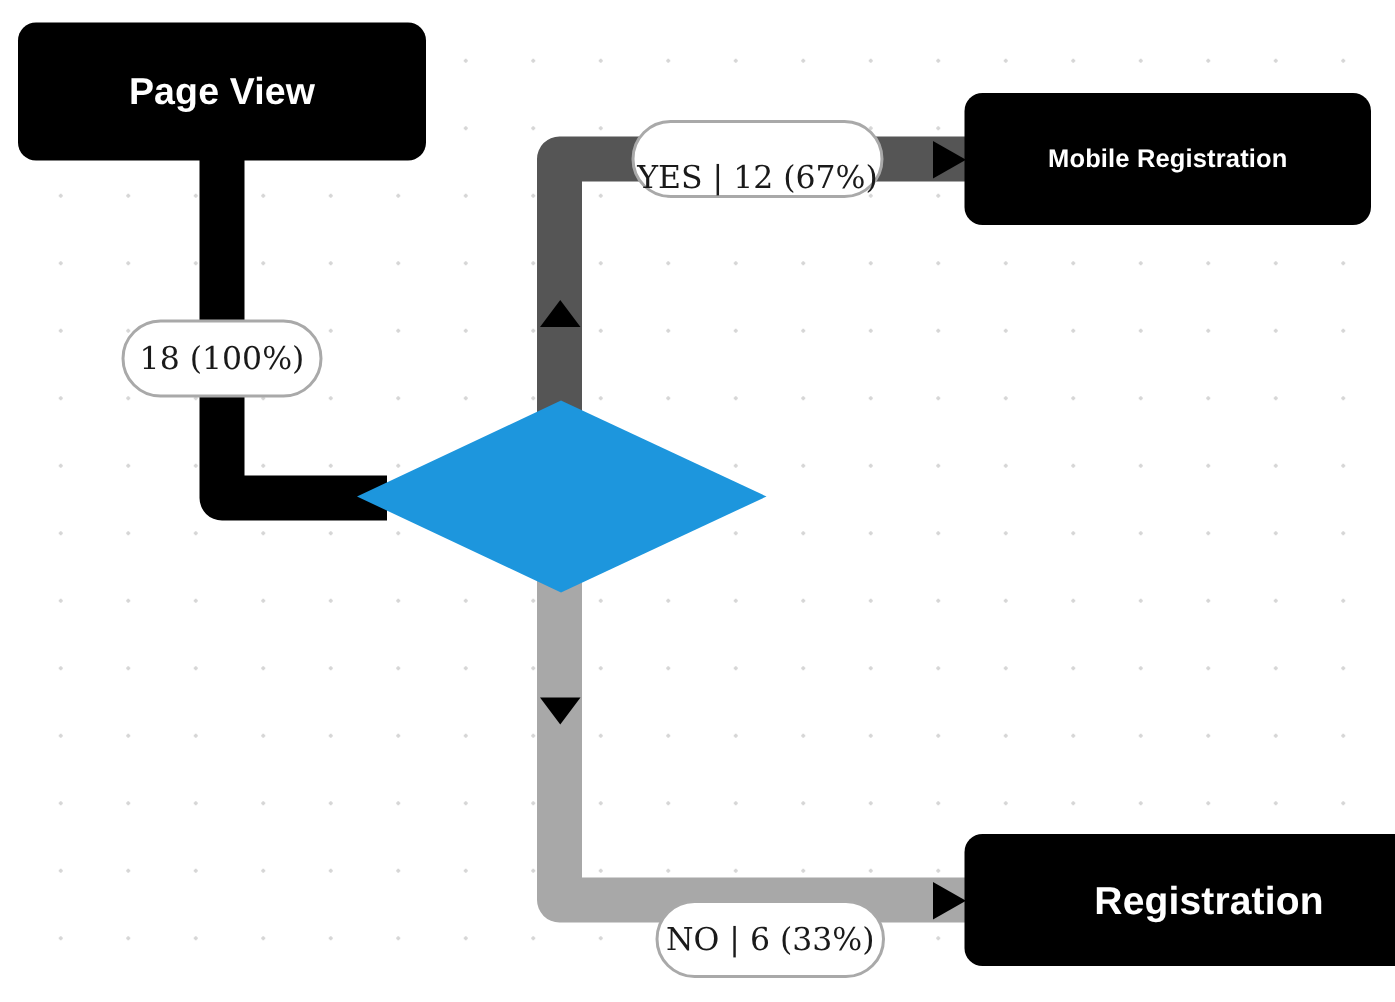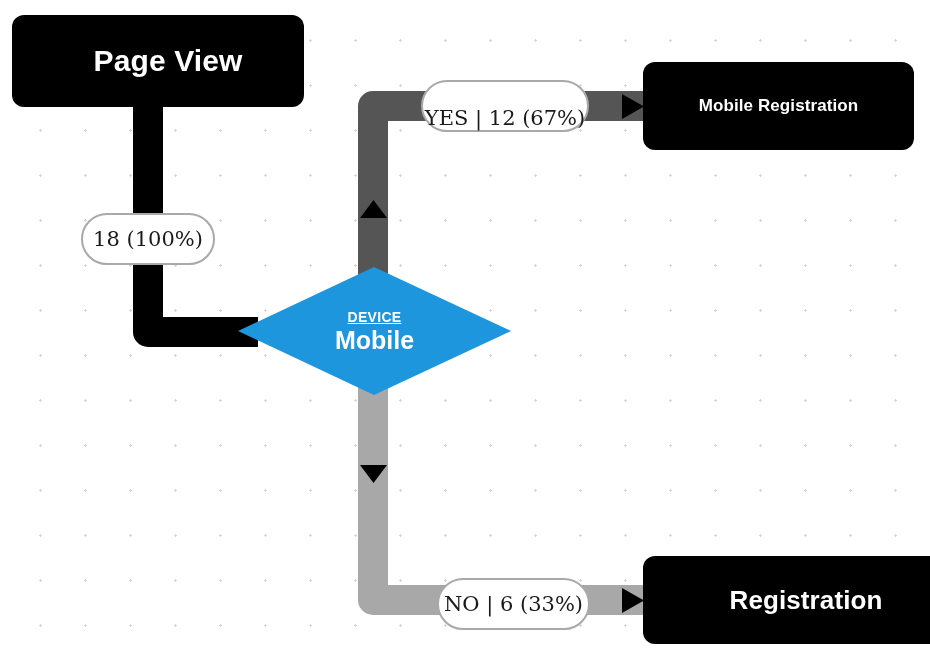--- a/index.html
+++ b/index.html
@@ -95,42 +95,38 @@
       <path d="M 373 376 L 373 600 L 648 600" fill="none" stroke="#a8a8a8" stroke-width="30" stroke-linecap="butt" stroke-linejoin="round"></path>
       <polygon points="360,465 387,465 373.5,483" fill="#000000"></polygon>
       <polygon points="622,588 622,613 644,600.5" fill="#000000"></polygon>
     </g>
 
     <g>
       <polygon points="374,267 511,331 374,395 238,331" fill="#1d96dd"></polygon>
     </g>
   </svg>
 
-  <div class="node" style="left:12px; top:15px; width:272px; height:92px; font-size:30px;padding-left:20px;">
+  <div class="node" style="left:12px; top:15px; width:272px; height:92px; font-size:25px;">
     <span class="node-label">Page View</span>
   </div>
 
   <div class="node" style="left:643px; top:62px; width:271px; height:88px; font-size:17px;">
     <span class="node-label">Mobile Registration</span>
   </div>
 
   <div class="node" style="left:643px; top:556px; width:326px; height:88px; font-size:26px;">
     <span class="node-label">Registration</span>
   </div>
 
-  <div class="decision" style="left:238px; top:285px; width:273px; height:92px;">
-    <span class="decision-kind">DEVICE</span>
-    <span class="decision-value">Mobile</span>
-  </div>
 
   <div class="pill" style="left:81px; top:213px; width:134px; height:52px; font-size:21px;text-align:center;">
     <span>18 (100%)</span>
   </div>
 
   <div class="pill" style="left:421px; top:80px; width:168px; height:52px; font-size:21px;align-items:flex-end;">
     <span>YES | 12 (67%)</span>
   </div>
 
-  <div class="pill" style="left:437px; top:578px; width:153px; height:52px; font-size:21px;text-align:center;">
+  <div class="pill" style="left:437px; top:600px; width:153px; height:52px; font-size:21px;text-align:center;">
     <span>NO | 6 (33%)</span>
   </div>
 
 </div>
 
 </body></html>

